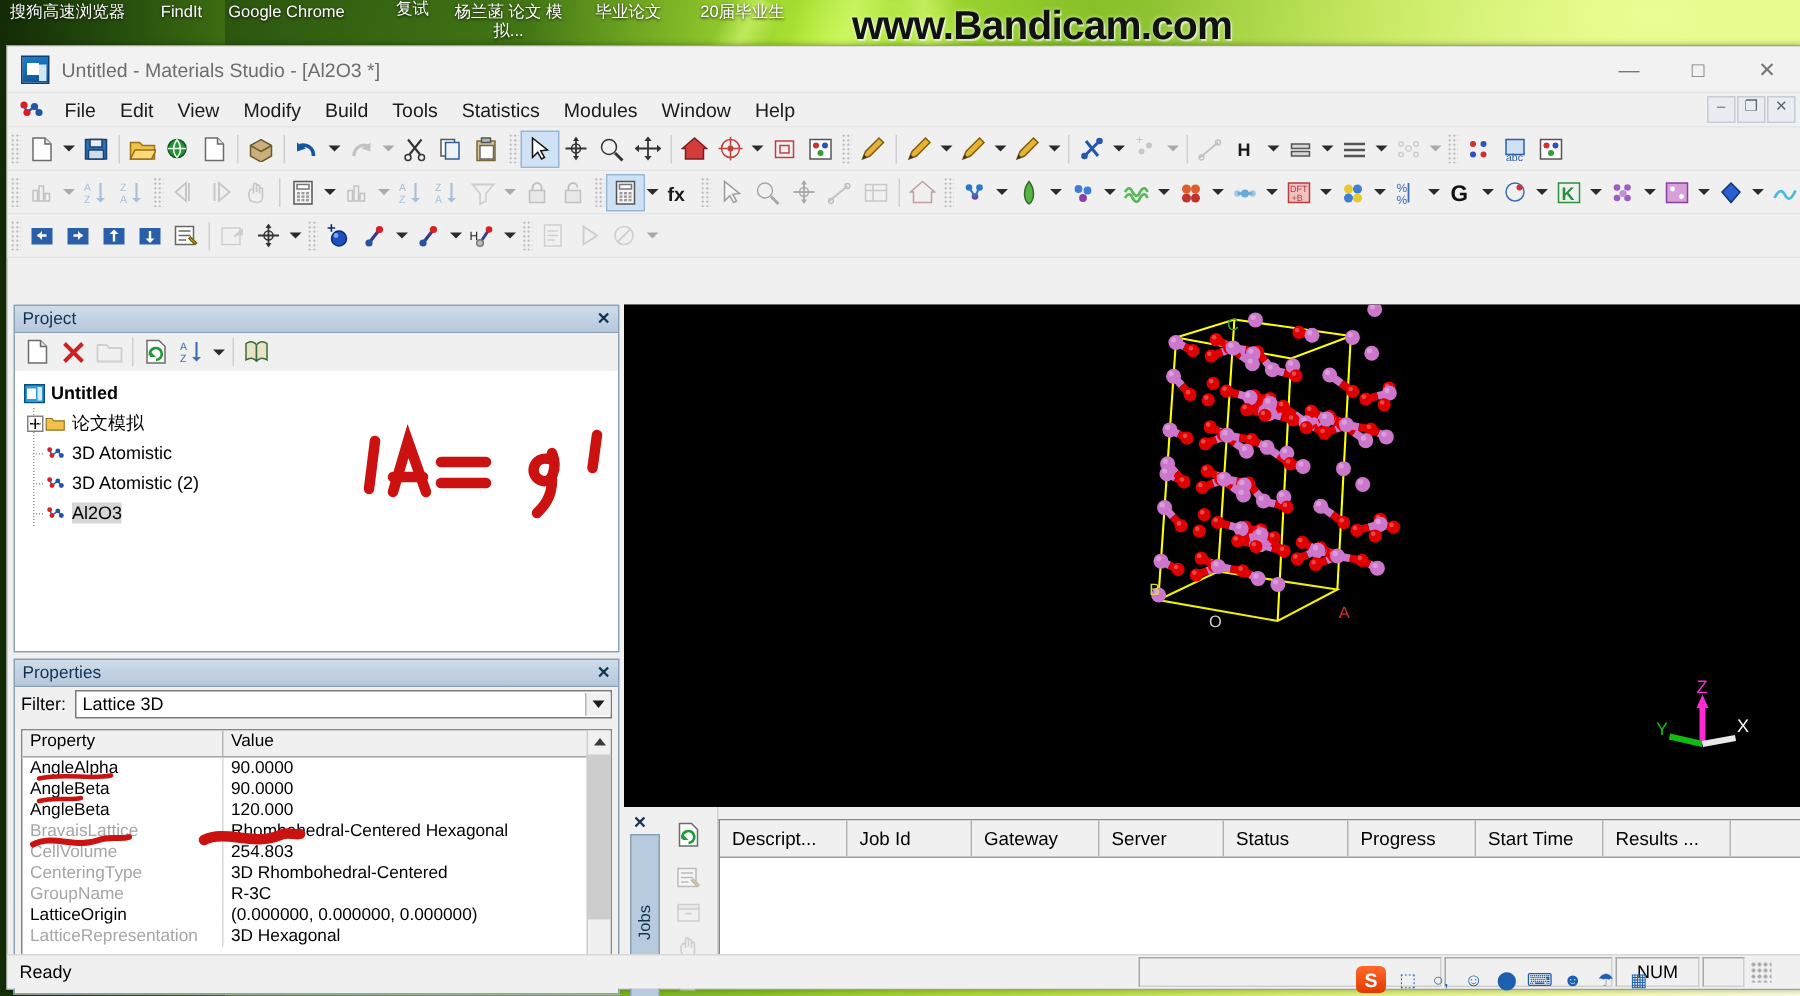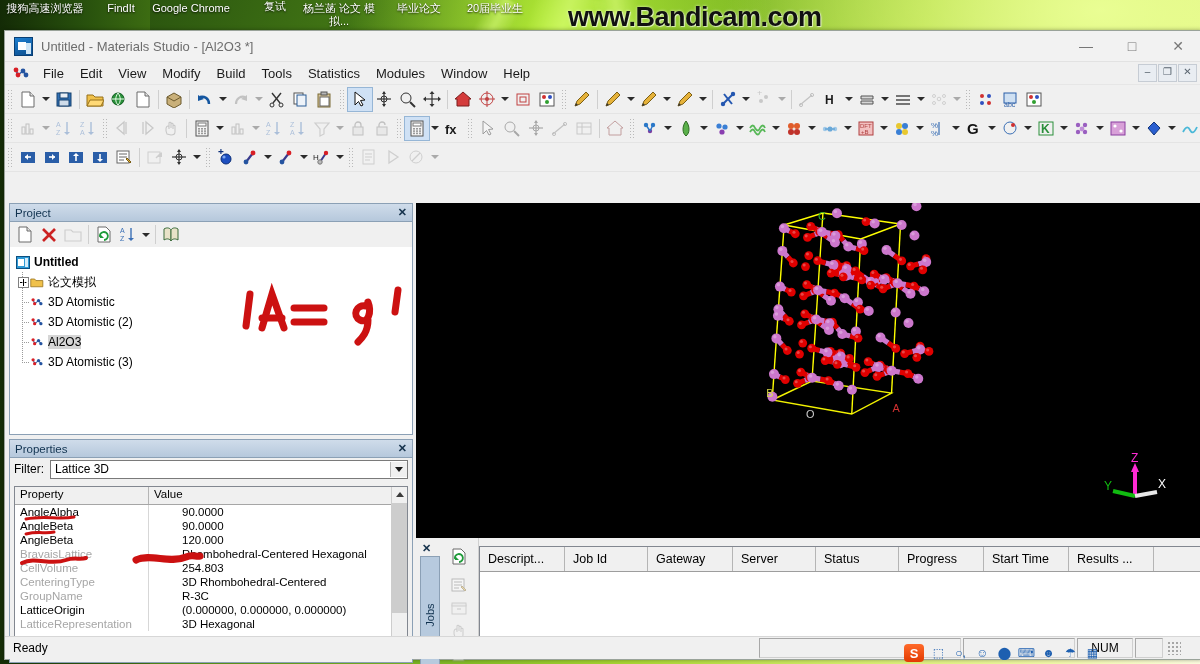--- a/index.html
+++ b/index.html
@@ -93,21 +93,21 @@
   #filterbar{height:22px;display:flex;align-items:center;padding:0 4px;background:#f0f0f0;}
   #filterbar label{font-size:12px;color:#000;margin-right:6px;}
   #filter-combo{flex:1;height:17px;background:#fff;border:1px solid #7a7a7a;display:flex;align-items:center;
      font-size:12px;padding-left:4px;color:#000;}
   #filter-combo .cb{margin-left:auto;width:16px;height:15px;border-left:1px solid #b6b6b6;background:#f0f0f0;
      display:flex;align-items:center;justify-content:center;}
   #filter-combo .cb:after{content:"";border-left:4px solid transparent;border-right:4px solid transparent;border-top:5px solid #1a1a1a;}
   #grid{position:absolute;left:4px;right:4px;top:46px;bottom:4px;background:#fff;border:1px solid #828790;overflow:hidden;}
   .ghead{display:flex;height:17px;background:#f0f0f0;border-bottom:1px solid #a6a6a6;font-size:11.5px;}
   .ghead div{padding:1px 0 0 5px;border-right:1px solid #b5b5b5;color:#000;}
-  .grow{display:flex;height:14px;font-size:11.5px;line-height:14px;color:#000;gap:28px;}
+  .grow{display:flex;height:14px;font-size:11.5px;line-height:14px;color:#000;}
   .grow .pn{width:128px;padding-left:5px;border-right:1px solid #d7d7d7;overflow:hidden;white-space:nowrap;}
   .grow .pv{padding-left:5px;overflow:hidden;white-space:nowrap;}
   .grow.ro .pn{color:#a6a6a6;}
   .gsb{position:absolute;right:0;top:0;bottom:0;width:15px;background:#f0f0f0;border-left:1px solid #cdcdcd;}
   .gsb .up,.gsb .dn{height:15px;display:flex;align-items:center;justify-content:center;background:#f0f0f0;}
   .gsb .up:after{content:"";border-left:4px solid transparent;border-right:4px solid transparent;border-bottom:5px solid #3b3b3b;}
   .gsb .dn:after{content:"";border-left:4px solid transparent;border-right:4px solid transparent;border-top:5px solid #3b3b3b;}
   .gsb .thumb{position:absolute;top:16px;left:0;width:15px;height:110px;background:#cdcdcd;}
 
   
@@ -979,35 +979,20 @@
                   <line x1="6" y1="10" x2="11" y2="6" stroke="#2a5ea8" stroke-width="1.3"></line>
                   <line x1="6" y1="10" x2="4" y2="5" stroke="#2a5ea8" stroke-width="1.3"></line>
                   <line x1="11" y1="6" x2="14" y2="10" stroke="#2a5ea8" stroke-width="1.3"></line>
                   <circle cx="4" cy="5" r="2.1" fill="#d81f26"></circle>
                   <circle cx="11" cy="6" r="2.1" fill="#2554a0"></circle>
                   <circle cx="6" cy="10" r="2.1" fill="#d81f26"></circle>
                   <circle cx="14" cy="10" r="2.1" fill="#2554a0"></circle>
                 </svg>
               </span>
               <span class="tlabel tsel">Al2O3</span>
-            </div>
-            <div class="trow">
-              <span class="dotline last"></span>
-              <span class="tw">
-                <svg width="18" height="17" viewBox="0 0 18 17">
-                  <line x1="6" y1="10" x2="11" y2="6" stroke="#2a5ea8" stroke-width="1.3"></line>
-                  <line x1="6" y1="10" x2="4" y2="5" stroke="#2a5ea8" stroke-width="1.3"></line>
-                  <line x1="11" y1="6" x2="14" y2="10" stroke="#2a5ea8" stroke-width="1.3"></line>
-                  <circle cx="4" cy="5" r="2.1" fill="#d81f26"></circle>
-                  <circle cx="11" cy="6" r="2.1" fill="#2554a0"></circle>
-                  <circle cx="6" cy="10" r="2.1" fill="#d81f26"></circle>
-                  <circle cx="14" cy="10" r="2.1" fill="#2554a0"></circle>
-                </svg>
-              </span>
-              <span class="tlabel">3D Atomistic (3)</span>
             </div>
           </div>
       </div>
 
       <svg class="ann" style="left:228px;top:78px;" width="175" height="80" viewBox="0 0 175 80">
         <g stroke="#cc1111" stroke-width="7" fill="none" stroke-linecap="round">
           <path d="M12 12 L8 44"></path>
           <path d="M24 46 L34 12 L46 46"></path>
           <path d="M24 36 L44 36"></path>
           <path d="M56 26 L86 26"></path>

